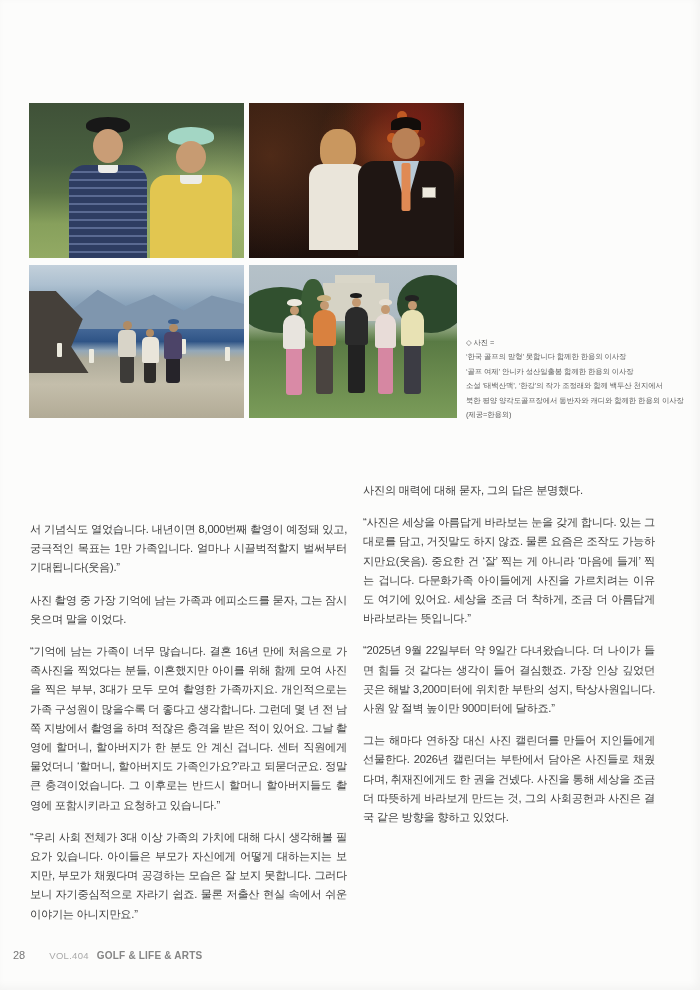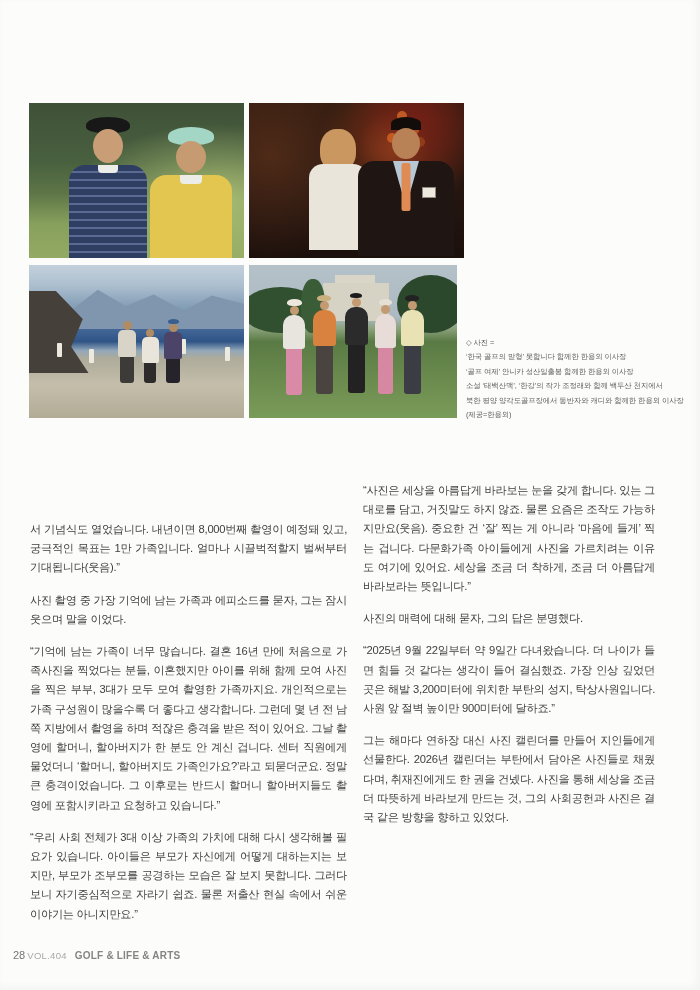--- a/index.html
+++ b/index.html
@@ -40,21 +40,21 @@
   .caption div{white-space:nowrap;}
   
   .col{position:absolute;top:481px;font-size:11.2px;line-height:19.2px;
     color:#3e3e3e;text-align:justify;letter-spacing:-0.25px;word-break:break-all;}
   .col-left{left:30px;width:317px;margin-top:39px;}
   .col-right{left:363px;width:292px;}
   .col p{margin:0 0 13px 0;}
   
   .footer{position:absolute;left:13px;top:949px;display:flex;align-items:baseline;}
   .footer .pnum{font-size:11px;color:#767676;}
-  .footer .vol{font-size:9.5px;color:#a9a9a9;margin-left:2px;letter-spacing:0.3px;}
+  .footer .vol{font-size:9.5px;color:#a9a9a9;margin-left:24px;letter-spacing:0.3px;}
   .footer .mag{font-size:10px;color:#848484;font-weight:bold;margin-left:8px;letter-spacing:0.2px;}
 </style>
 </head>
 <body>
 
 <div class="page">
 
   <div class="photo p1">
     <div class="fg" style="left:40px;top:14px;width:78px;height:141px;">
       <div class="hat" style="width:44px;height:16px;background:#181818;"></div>
@@ -158,26 +158,26 @@
     <div>‘골프 여제’ 안니카 성산일출봉 함께한 한용외 이사장</div>
     <div>소설 ‘태백산맥’, ‘한강’의 작가 조정래와 함께 백두산 천지에서</div>
     <div>북한 평양 양각도골프장에서 동반자와 캐디와 함께한 한용외 이사장</div>
     <div>(제공=한용외)</div>
   </div>
 
   <div class="col col-left">
     <p>서 기념식도 열었습니다. 내년이면 8,000번째 촬영이 예정돼 있고, 궁극적인 목표는 1만 가족입니다. 얼마나 시끌벅적할지 벌써부터 기대됩니다(웃음).”</p>
     <p>사진 촬영 중 가장 기억에 남는 가족과 에피소드를 묻자, 그는 잠시 웃으며 말을 이었다.</p>
     <p>“기억에 남는 가족이 너무 많습니다. 결혼 16년 만에 처음으로 가족사진을 찍었다는 분들, 이혼했지만 아이를 위해 함께 모여 사진을 찍은 부부, 3대가 모두 모여 촬영한 가족까지요. 개인적으로는 가족 구성원이 많을수록 더 좋다고 생각합니다. 그런데 몇 년 전 남쪽 지방에서 촬영을 하며 적잖은 충격을 받은 적이 있어요. 그날 촬영에 할머니, 할아버지가 한 분도 안 계신 겁니다. 센터 직원에게 물었더니 ‘할머니, 할아버지도 가족인가요?’라고 되묻더군요. 정말 큰 충격이었습니다. 그 이후로는 반드시 할머니 할아버지들도 촬영에 포함시키라고 요청하고 있습니다.”</p>
-    <p>“우리 사회 전체가 3대 이상 가족의 가치에 대해 다시 생각해볼 필요가 있습니다. 아이들은 부모가 자신에게 어떻게 대하는지는 보지만, 부모가 조부모를 공경하는 모습은 잘 보지 못합니다. 그러다 보니 자기중심적으로 자라기 쉽죠. 물론 저출산 현실 속에서 쉬운 이야기는 아니지만요.”</p>
+    <p>“우리 사회 전체가 3대 이상 가족의 가치에 대해 다시 생각해볼 필요가 있습니다. 아이들은 부모가 자신에게 어떻게 대하는지는 보지만, 부모가 채웠다며 공경하는 모습은 잘 보지 못합니다. 그러다 보니 자기중심적으로 자라기 쉽죠. 물론 저출산 현실 속에서 쉬운 이야기는 아니지만요.”</p>
   </div>
 
   <div class="col col-right">
+    <p>사진의 매력에 대해 묻자, 그의 답은 분명했다.</p>
     <p>“사진은 세상을 아름답게 바라보는 눈을 갖게 합니다. 있는 그대로를 담고, 거짓말도 하지 않죠. 물론 요즘은 조작도 가능하지만요(웃음). 중요한 건 ‘잘’ 찍는 게 아니라 ‘마음에 들게’ 찍는 겁니다. 다문화가족 아이들에게 사진을 가르치려는 이유도 여기에 있어요. 세상을 조금 더 착하게, 조금 더 아름답게 바라보라는 뜻입니다.”</p>
-    <p>사진의 매력에 대해 묻자, 그의 답은 분명했다.</p>
     <p>“2025년 9월 22일부터 약 9일간 다녀왔습니다. 더 나이가 들면 힘들 것 같다는 생각이 들어 결심했죠. 가장 인상 깊었던 곳은 해발 3,200미터에 위치한 부탄의 성지, 탁상사원입니다. 사원 앞 절벽 높이만 900미터에 달하죠.”</p>
     <p>그는 해마다 연하장 대신 사진 캘린더를 만들어 지인들에게 선물한다. 2026년 캘린더는 부탄에서 담아온 사진들로 채웠다며, 취재진에게도 한 권을 건넸다. 사진을 통해 세상을 조금 더 따뜻하게 바라보게 만드는 것, 그의 사회공헌과 사진은 결국 같은 방향을 향하고 있었다.</p>
   </div>
 
   <div class="footer">
     <span class="pnum">28</span>
     <span class="vol">VOL.404</span>
     <span class="mag">GOLF &amp; LIFE &amp; ARTS</span>
   </div>
 

